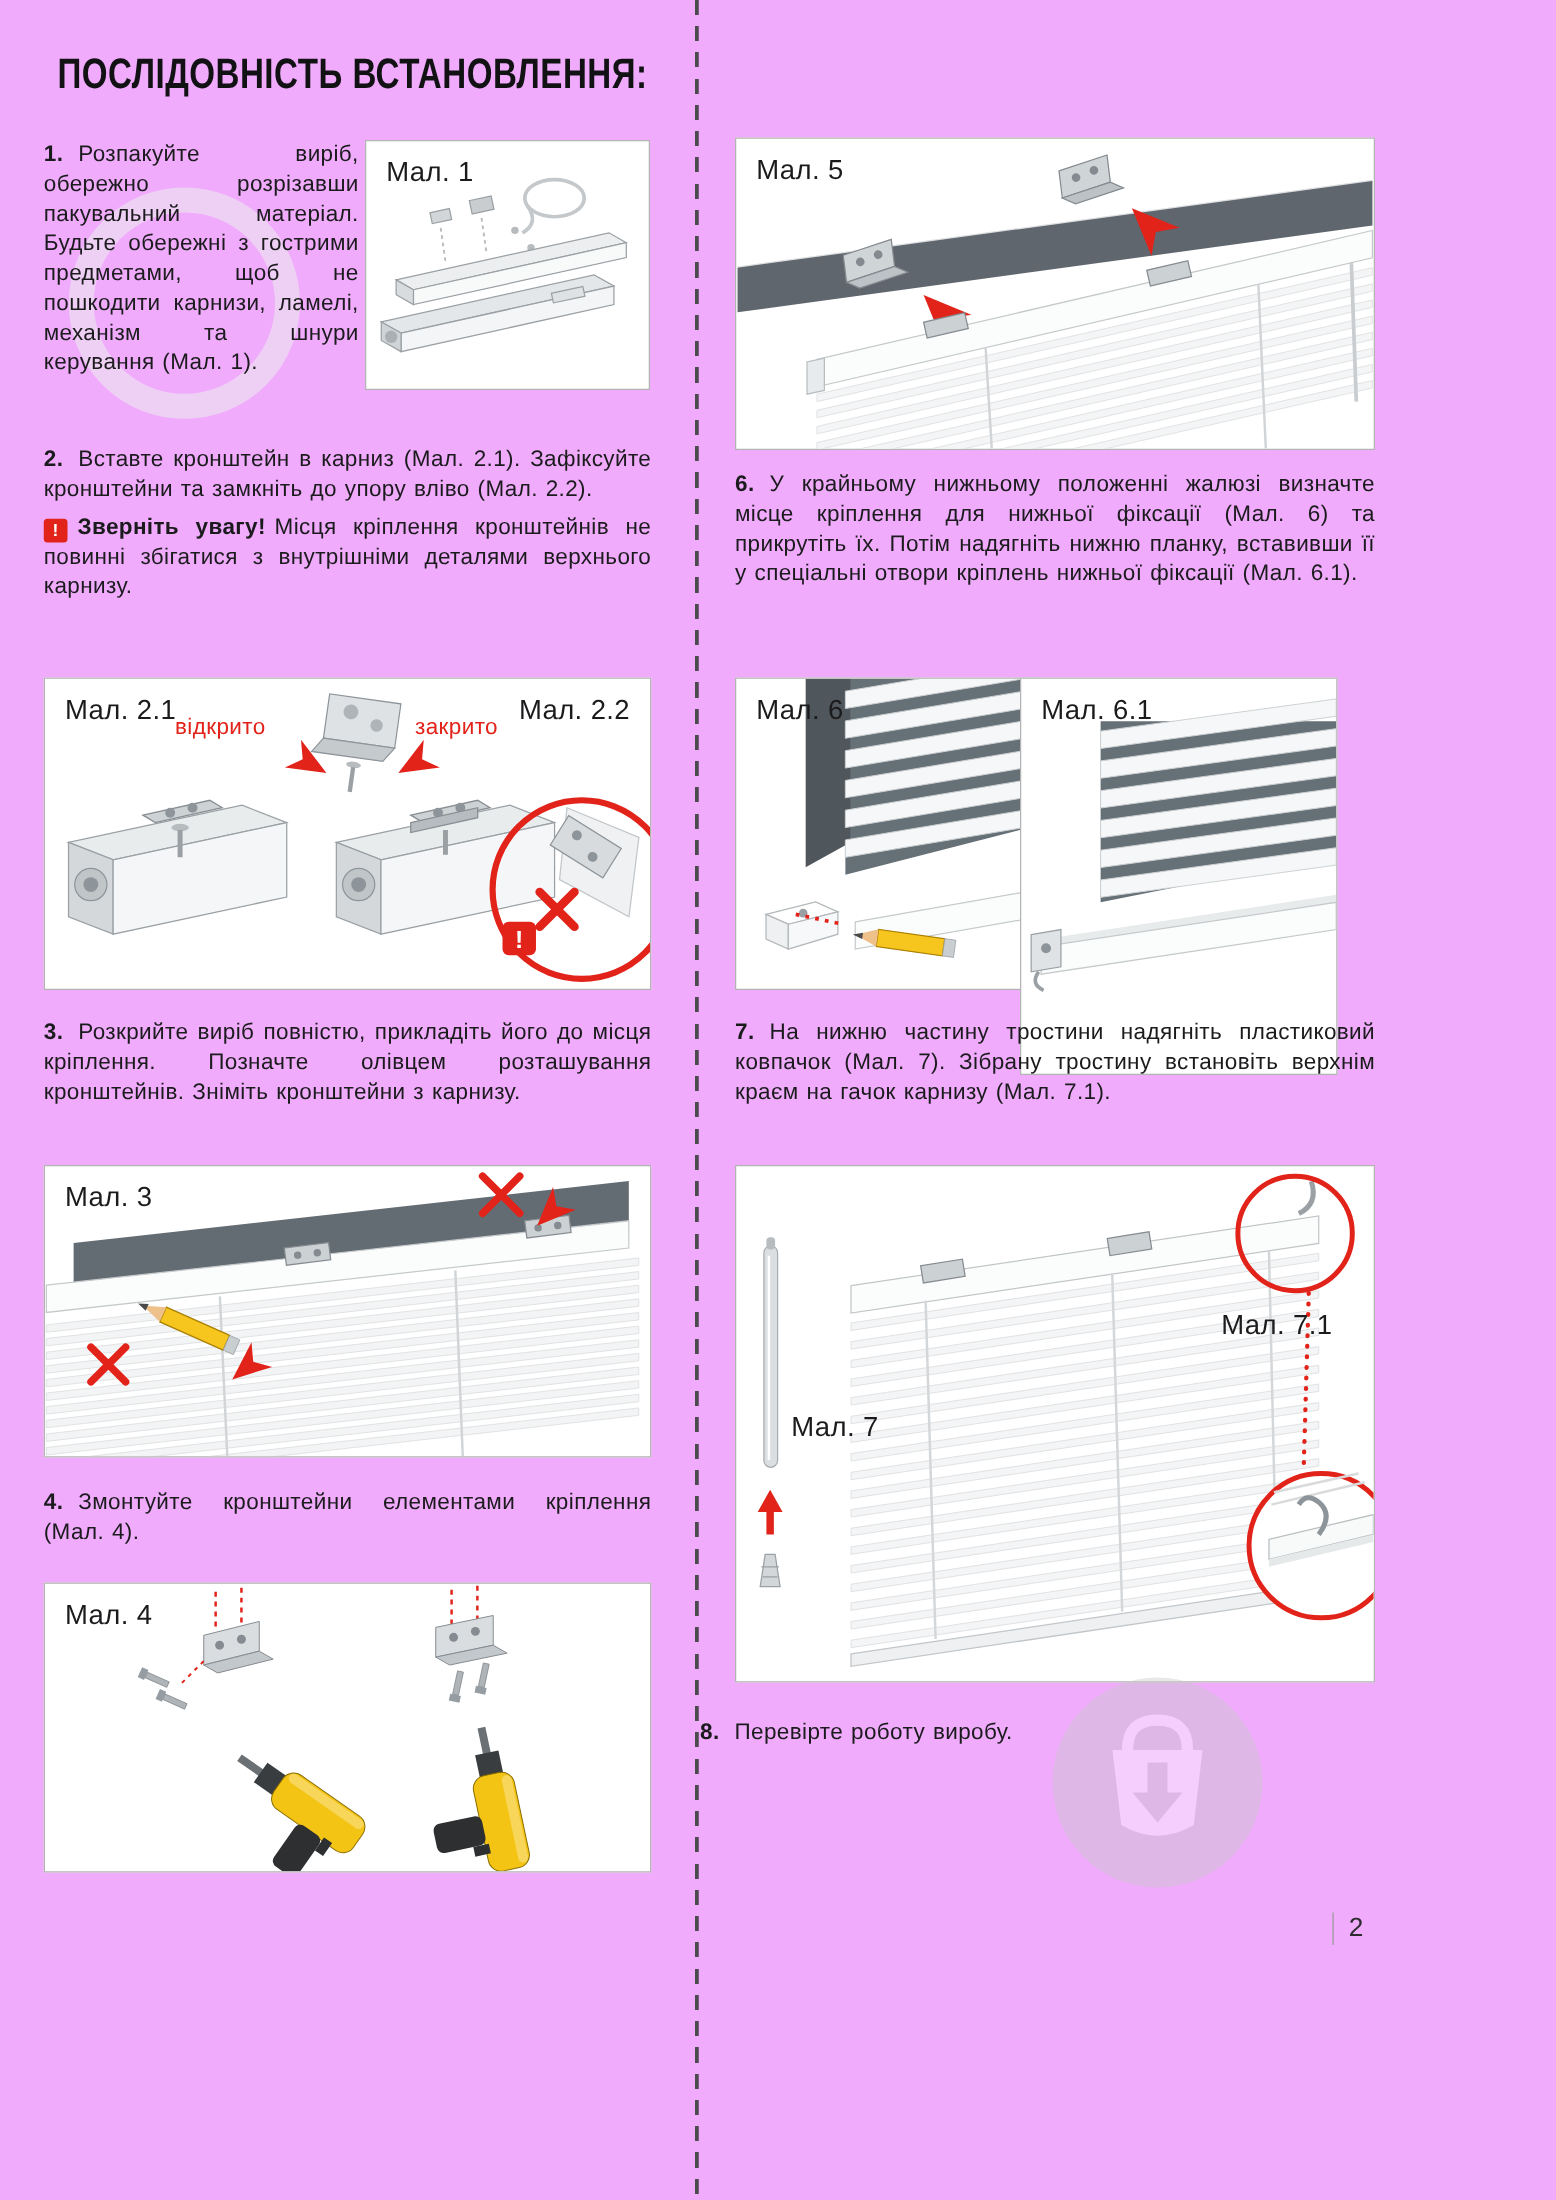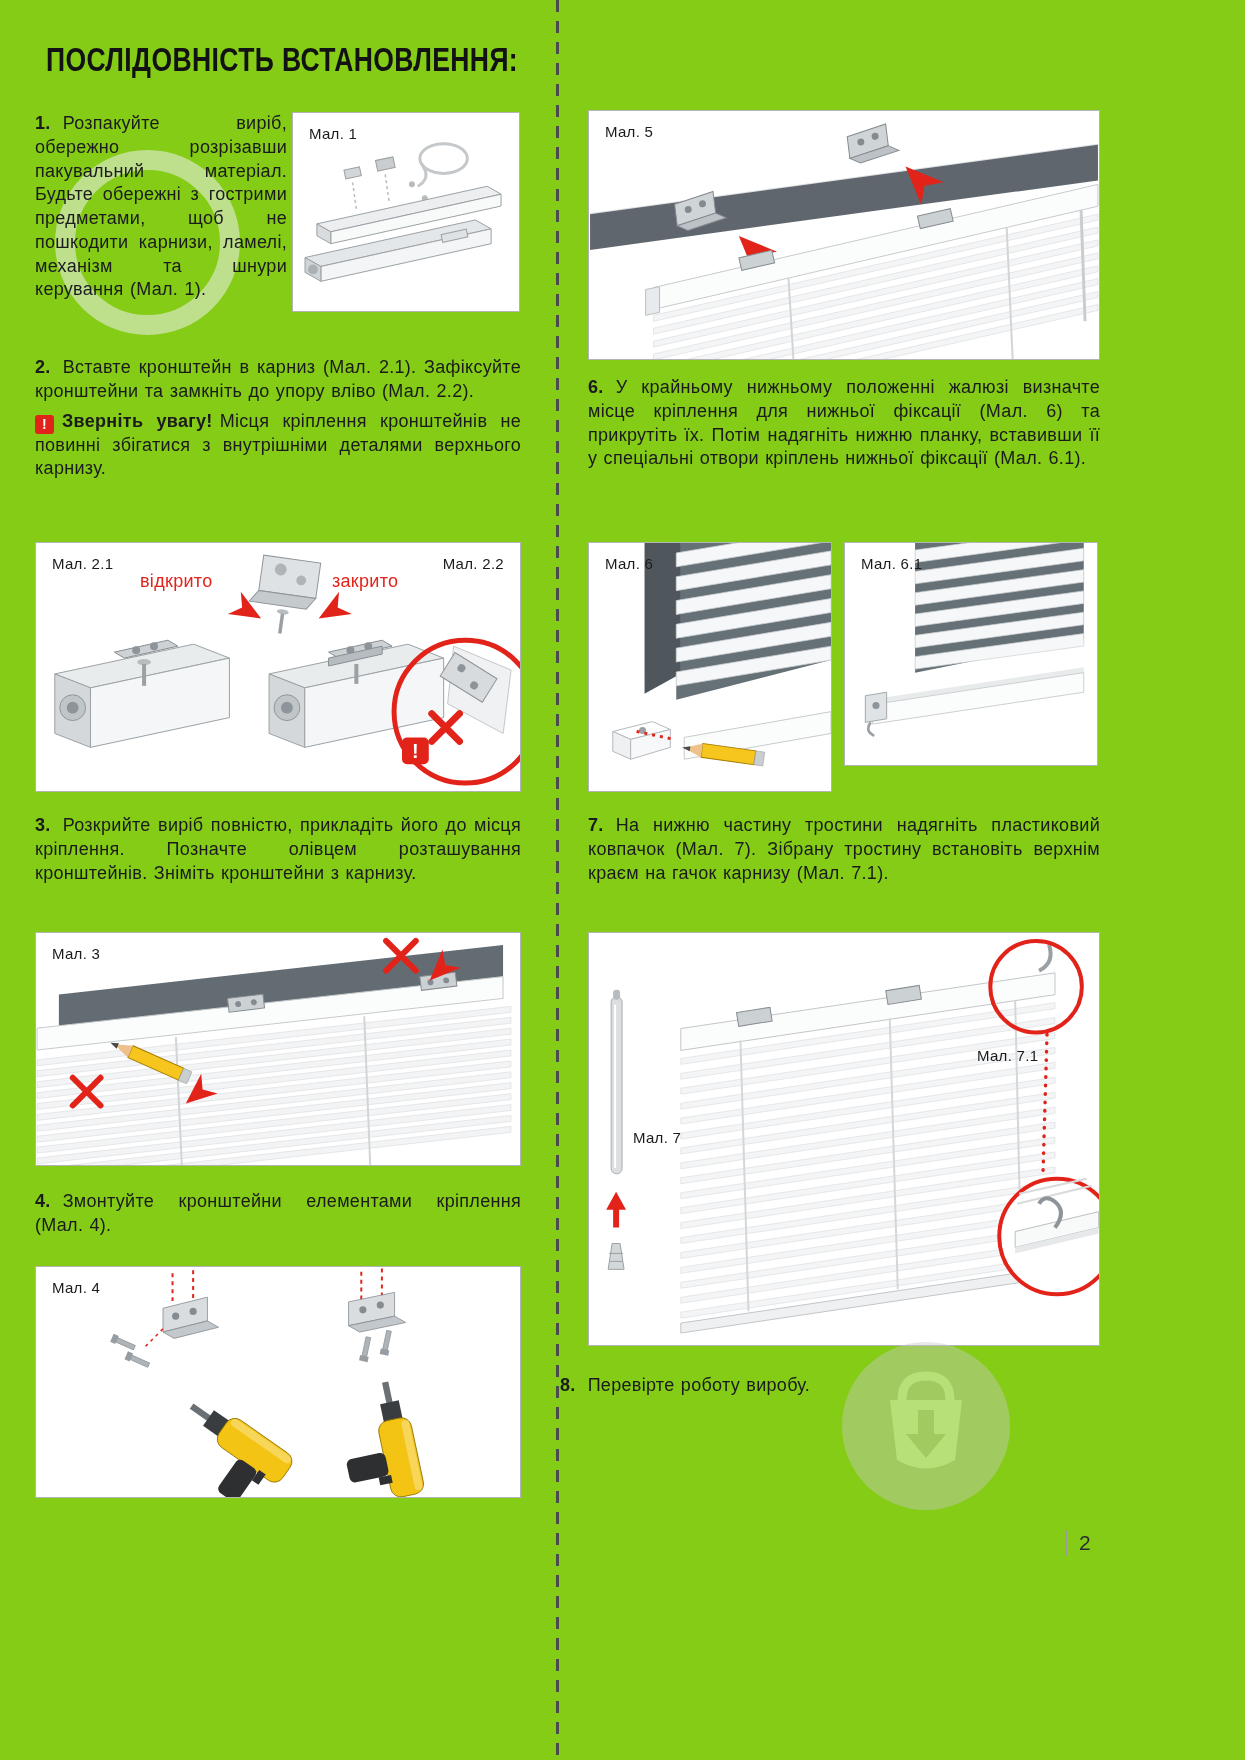--- a/index.html
+++ b/index.html
@@ -1,31 +1,31 @@
 <!DOCTYPE html>
 <html><head>
 <meta charset="utf-8">
 <style>
   *{margin:0;padding:0;box-sizing:border-box}
   html,body{background:#ffffff}
-  .page{position:relative;width:1245px;height:1760px;background:#84cc16;overflow:hidden;
+  .page{position:relative;width:1245px;height:1760px;background:#f0abfc;overflow:hidden;
         font-family:"Liberation Sans",sans-serif;color:#1b1b1d}
   .divider{position:absolute;left:556px;top:0;width:3px;height:1760px;
            background:repeating-linear-gradient(to bottom,#4b4b4d 0 12px,transparent 12px 21px)}
   .title{position:absolute;left:46px;top:40px;font-size:34px;font-weight:bold;white-space:nowrap;
          letter-spacing:.5px;transform:scaleX(.78);transform-origin:left top;color:#121214}
   .tblock{position:absolute;z-index:1}
   p.step{font-size:18px;line-height:1.32;text-align:justify;letter-spacing:.3px;word-spacing:1px}
   p.step + p.step{margin-top:6px}
   p.step .num{font-weight:bold;margin-right:12px}
   p.step b.wt{margin-right:7px}
   .wicon{display:inline-block;width:19px;height:19px;border-radius:3px;background:#e2231a;color:#fff;
          font-weight:bold;font-size:14px;line-height:19px;text-align:center;margin-right:8px;vertical-align:-2px}
   .figbox{position:absolute;border:1px solid #b3b3b3;background:#fff;overflow:hidden}
-  .figlabel{position:absolute;left:16px;top:12px;font-size:15px;letter-spacing:.3px;color:#1b1b1d;z-index:3}
+  .figlabel{position:absolute;left:16px;top:12px;font-size:22px;letter-spacing:.3px;color:#1b1b1d;z-index:3}
   .figred{position:absolute;top:28px;font-size:18px;letter-spacing:.3px;color:#e2231a;z-index:3}
   .figsvg{position:absolute;left:0;top:0;width:100%;height:100%;display:block}
   .wm-ring{position:absolute;left:55px;top:150px;width:185px;height:185px;border:20px solid #efefef;
            border-radius:50%;opacity:.55;z-index:0}
   .watermark{position:absolute;left:838px;top:1338px;width:176px;height:176px;opacity:.42;z-index:4}
   .pageno{position:absolute;left:1066px;top:1530px;display:flex;align-items:center;gap:12px;
           font-size:21px;color:#2c2c2e}
   .pageno .bar{width:1px;height:26px;background:#9a9a9a}
 </style>
 </head>
@@ -344,21 +344,21 @@
       <line x1="48" y1="190" x2="86" y2="198" stroke="#e2231a" stroke-width="3" stroke-dasharray="3 5"></line>
       <g transform="translate(92,206) rotate(8)">
         <rect x="22" y="-7" width="54" height="14" fill="#f6c51e" stroke="#a97f00"></rect>
         <polygon points="22,-7 22,7 4,0" fill="#eec08a"></polygon>
         <polygon points="10,-2.5 10,2.5 2,0" fill="#4a4a4a"></polygon>
         <rect x="76" y="-7" width="9" height="14" fill="#c9ced1" stroke="#9aa0a3" stroke-width="0.6"></rect>
       </g>
     </svg>
   </div>
 
-  <div class="figbox" style="left:844px;top:542px;width:254px;height:224px">
+  <div class="figbox" style="left:816px;top:542px;width:254px;height:318px">
     <div class="figlabel">Мал. 6.1</div>
     <svg class="figsvg" viewBox="0 0 254 250">
       <polygon points="64,0 254,0 254,108 64,146" fill="#667077"></polygon>
       <g stroke="#cdd1d3" stroke-width="0.8" fill="#f6f7f8">
         <polygon points="64,8 254,-18 254,-4 64,22"></polygon>
           <polygon points="64,32 254,6 254,20 64,46"></polygon>
         <polygon points="64,56 254,30 254,44 64,70"></polygon>
           <polygon points="64,80 254,54 254,68 64,94"></polygon>
         <polygon points="64,104 254,78 254,92 64,118"></polygon>
           <polygon points="64,128 254,102 254,116 64,142"></polygon>

